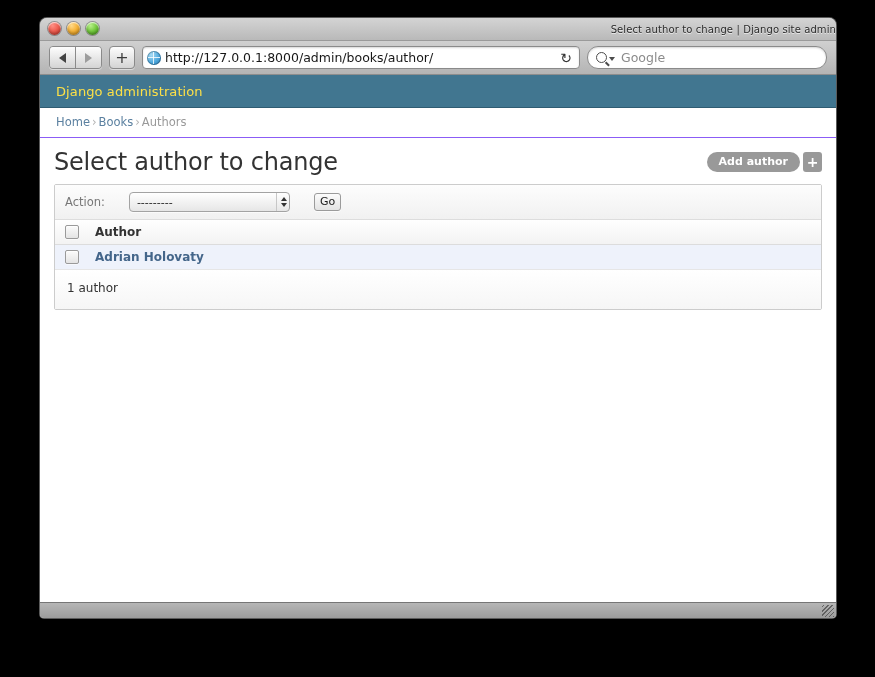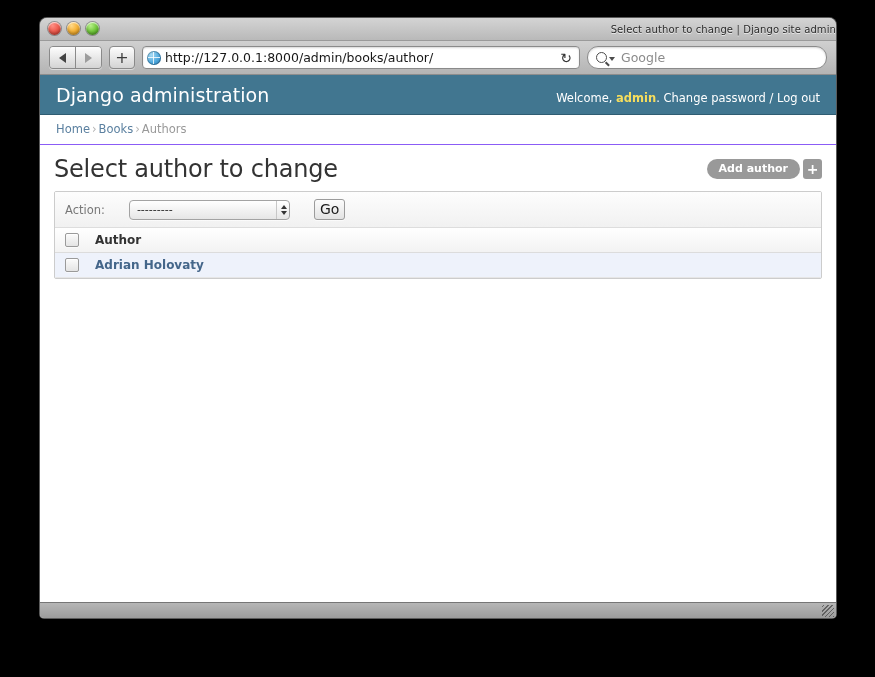--- a/index.html
+++ b/index.html
@@ -188,22 +188,22 @@
   
   #dj-header {
     background: #417690;
     padding: 9px 16px 8px 16px;
     display: flex;
     align-items: baseline;
     justify-content: space-between;
     border-bottom: 1px solid #2f5c72;
   }
   #branding {
-    font-size: 19px;
-    color: #ffffff;
+    font-size: 13px;
+    color: #fde047;
     font-weight: 400;
     letter-spacing: 0.1px;
   }
   #user-tools {
     font-size: 11.5px;
     color: #ffffff;
     white-space: nowrap;
   }
   #user-tools .uname { font-weight: bold; color: #f5dd5d; }
   #user-tools a { color: #ffffff; text-decoration: none; }
@@ -301,21 +301,21 @@
     height: 100%;
     justify-content: center;
   }
   .sel-up { width:0;height:0;border-left:3.5px solid transparent;border-right:3.5px solid transparent;border-bottom:4px solid #333; }
   .sel-dn { width:0;height:0;border-left:3.5px solid transparent;border-right:3.5px solid transparent;border-top:4px solid #333; }
 
   #go-btn {
     border: 1px solid #9b9b9b;
     border-radius: 3px;
     background: linear-gradient(to bottom, #fcfcfc 0%, #e3e3e3 100%);
-    font-size: 14px;
+    font-size: 11px;
     color: #1b1b1b;
     padding: 2px 5px 3px 5px;
     line-height: 1;
     box-shadow: 0 1px 0 rgba(255,255,255,0.6);
   }
 
   table#result-list {
     width: 100%;
     border-collapse: collapse;
     font-size: 12px;
@@ -408,27 +408,20 @@
       <span id="search-glass"></span>
       <span id="search-caret"></span>
       <span id="search-placeholder">Google</span>
     </div>
   </div>
 
   <div id="viewport">
 
     <div id="dj-header">
       <div id="branding">Django administration</div>
-      <div id="user-tools">
-        <span>Welcome,</span>
-        <span class="uname">admin</span><span>.</span>
-        <a href="#">Change password</a>
-        <span>/</span>
-        <a href="#">Log out</a>
-      </div>
     </div>
 
     <div id="breadcrumbs">
       <a href="#">Home</a><span class="sep">›</span><a href="#">Books</a><span class="sep">›</span><span>Authors</span>
     </div>
 
     <div id="content">
 
       <div id="content-header">
         <h1 id="page-title">Select author to change</h1>
@@ -466,20 +459,21 @@
               <td class="col-check">
                 <span class="cbx"></span>
               </td>
               <td>
                 <a href="#" class="cell-link">Adrian Holovaty</a>
               </td>
             </tr>
           </tbody>
         </table>
 
+        <div id="paginator">1 author</div>
       </div>
 
     </div>
   </div>
 
   <div id="status-bar">
     <div id="resize-grip"></div>
   </div>
 </div>
 

